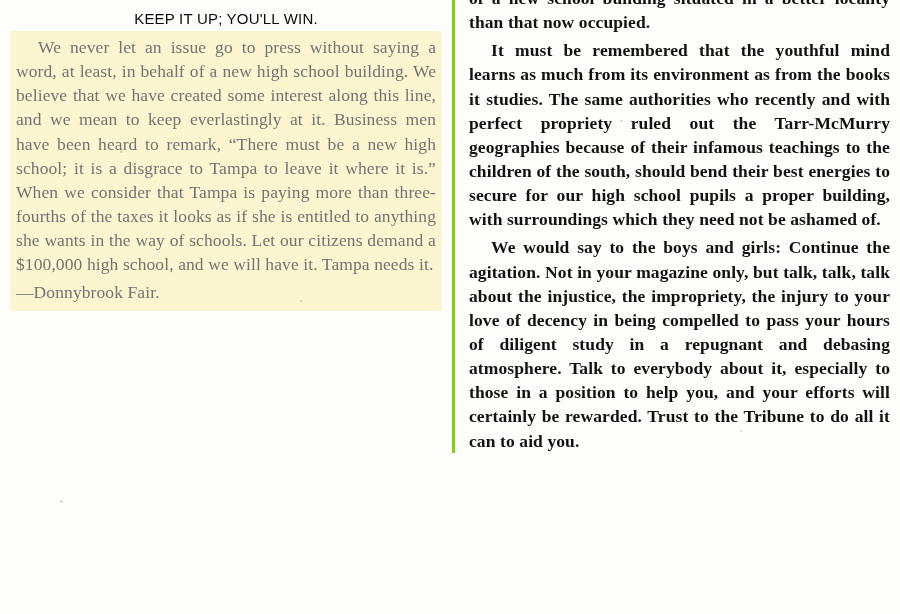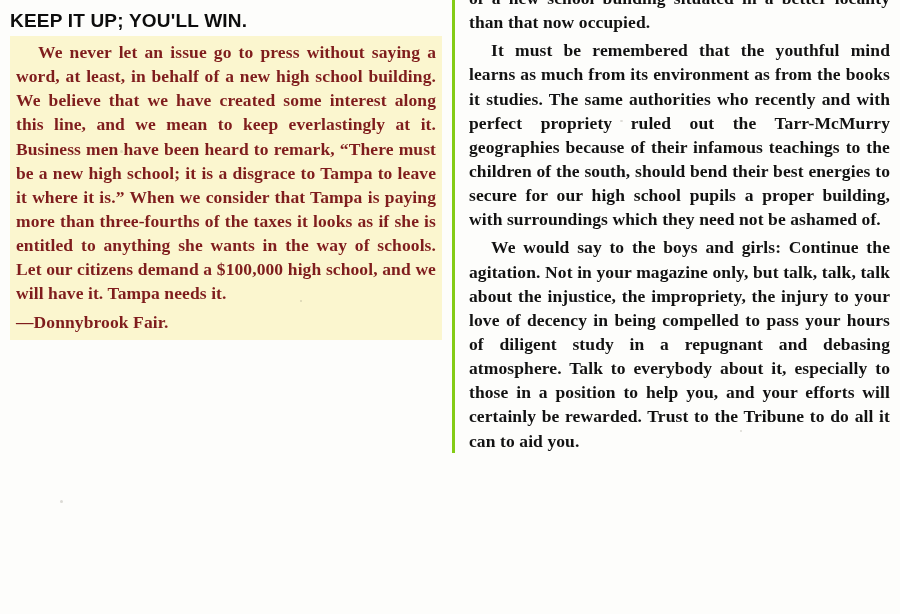--- a/index.html
+++ b/index.html
@@ -50,23 +50,24 @@
     padding-right: 10px;
   }
   .col-right {
     width: 438px;
     padding-left: 14px;
     border-left: 3px solid #84cc16;
     margin-top: -22px;
   }
   .headline {
     font-family: "Liberation Sans", sans-serif;
-    font-weight: bold;
-    font-size: 19px;
+    font-weight: normal;
+    font-size: 15px;
     letter-spacing: 0.2px;
+    text-align: center;
     margin: 2px 0 4px 0;
     color: #0d0d0d;
   }
   .highlight {
     background: #fbf6cf;
     padding: 4px 6px 6px 6px;
     border: 0;
   }
   p.body {
     font-family: "Liberation Serif", serif;
@@ -77,22 +78,22 @@
     letter-spacing: 0.1px;
     color: #121212;
   }
   p.body + p.body {
     margin-top: 4px;
   }
   p.body.indent {
     text-indent: 22px;
   }
   .highlight p.body {
-    font-weight: 700;
-    color: #7f1d1d;
+    font-weight: 400;
+    color: #737373;
   }
   .plain-after {
     margin-top: 4px;
   }
   .col-right p.body {
     font-weight: 600;
   }
   .col-right .first {
     margin-top: 0;
   }

